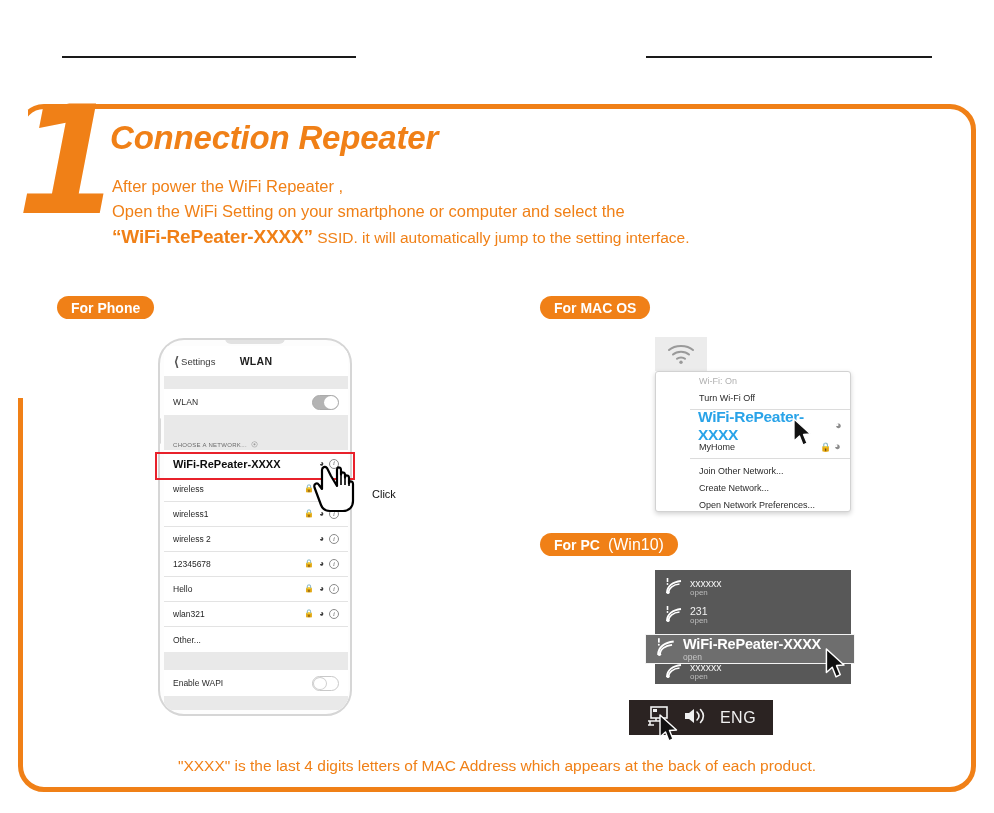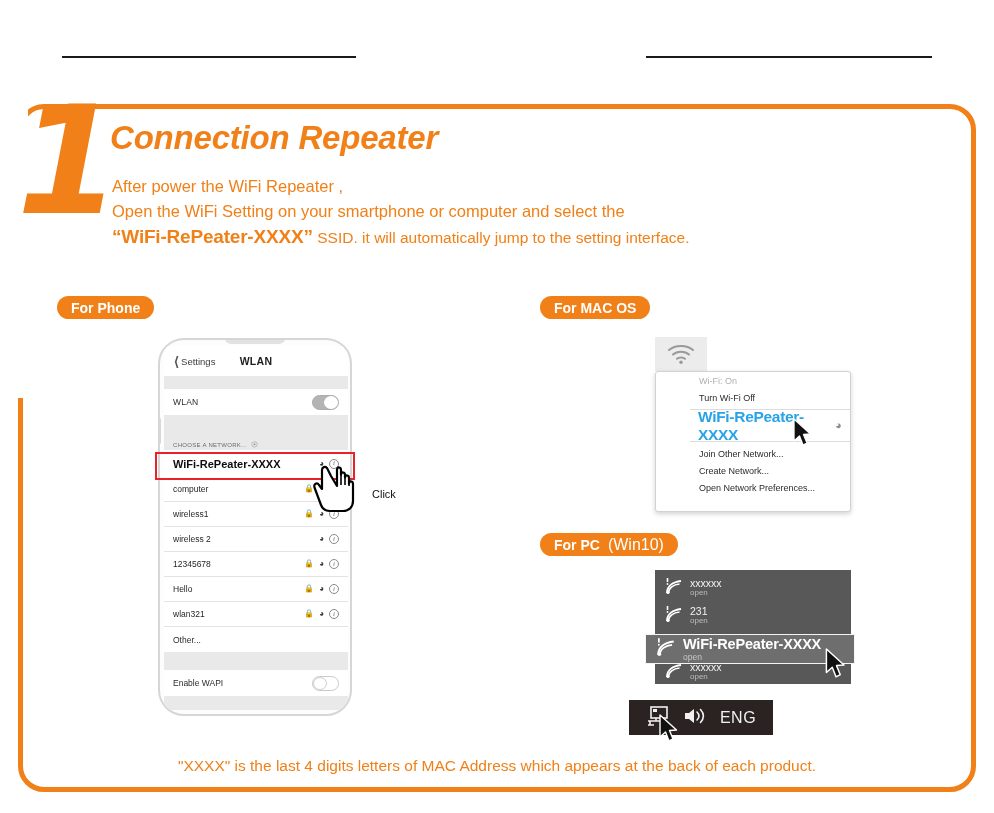--- a/index.html
+++ b/index.html
@@ -303,21 +303,21 @@
 
     <div class="net-row target">
       <span class="nm">WiFi-RePeater-XXXX</span>
       <span class="icons">
         <span class="ic">◕</span>
         <span class="ic info">i</span>
       </span>
     </div>
 
     <div class="net-row">
-      <span class="nm">computer</span>
+      <span class="nm">wireless</span>
       <span class="icons">
         <span class="ic">🔒</span>
         <span class="ic">◕</span>
         <span class="ic info">i</span>
       </span>
     </div>
     <div class="net-row">
       <span class="nm">wireless1</span>
       <span class="icons">
         <span class="ic">🔒</span>
@@ -402,20 +402,27 @@
   <div class="mac-item">
     <span>Turn Wi-Fi Off</span>
   </div>
   <div class="mac-sep"></div>
 
   <div id="mac-target">
     <span class="nm">WiFi-RePeater-XXXX</span>
     <span class="mac-wifi-glyph">◕</span>
   </div>
 
+  <div class="mac-item">
+    <span>MyHome</span>
+    <span>
+      <span class="mac-lock">🔒</span>
+      <span class="mac-wifi-glyph">◕</span>
+    </span>
+  </div>
 
   <div class="mac-sep"></div>
   <div class="mac-item">
     <span>Join Other Network...</span>
   </div>
   <div class="mac-item">
     <span>Create Network...</span>
   </div>
   <div class="mac-item">
     <span>Open Network Preferences...</span>

